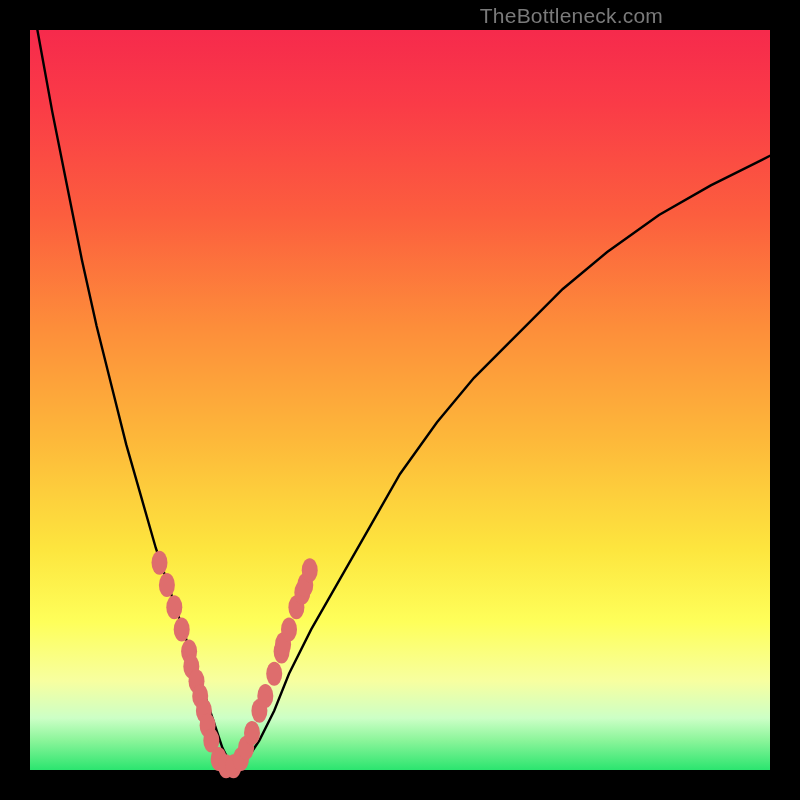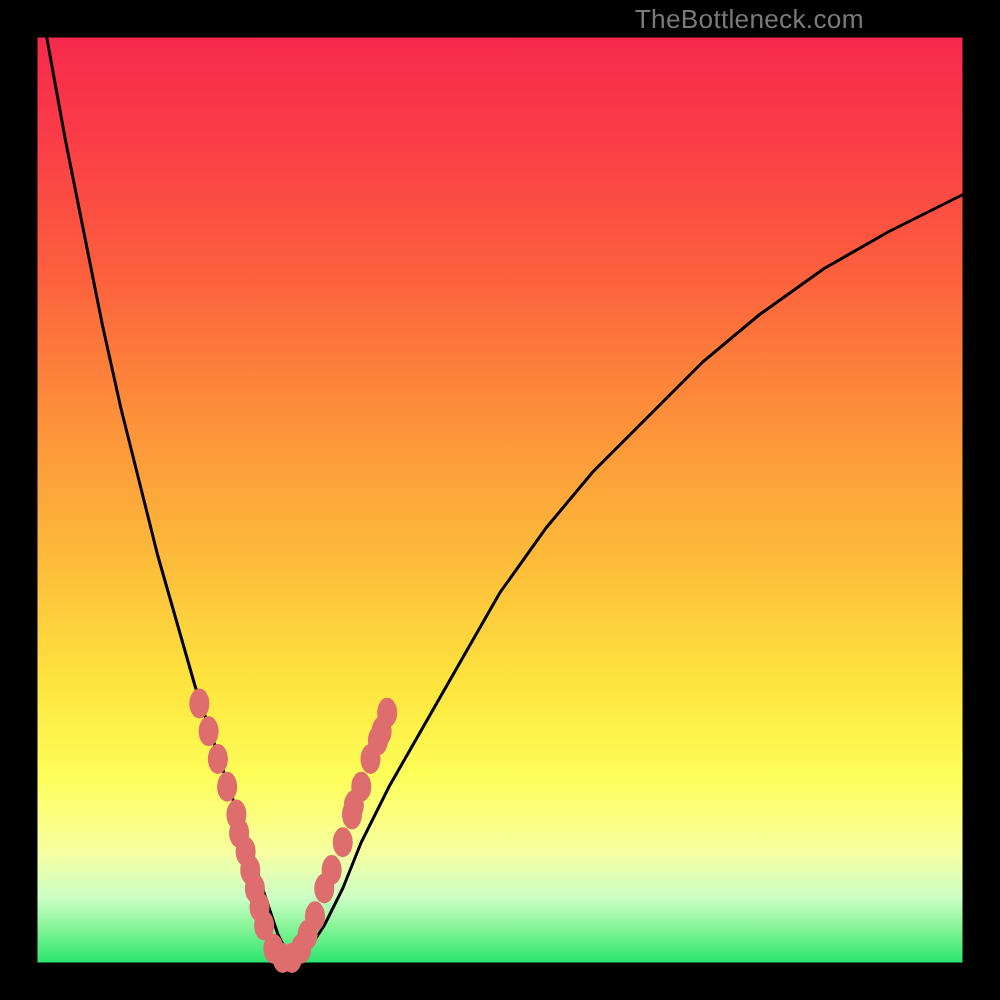--- a/index.html
+++ b/index.html
@@ -9,21 +9,20 @@
     height: 800px;
     overflow: hidden;
     background: #000;
     font-family: Arial, Helvetica, sans-serif;
   }
   .outer {
     position: relative;
     width: 671px;
     height: 800px;
     background: #000;
-    padding-left: 28px;
   }
   .plot {
     position: absolute;
     left: 30px;
     top: 30px;
     width: 740px;
     height: 740px;
     
     background: linear-gradient(
       to bottom,

